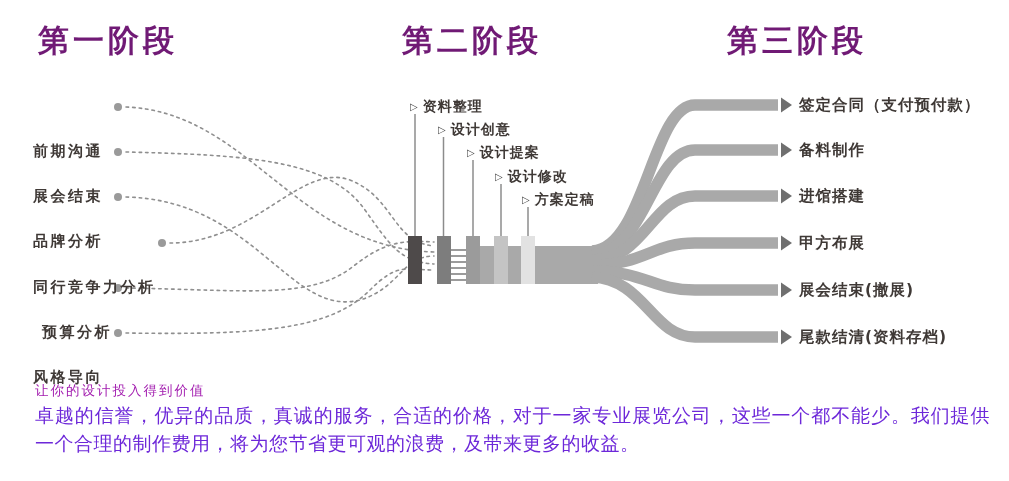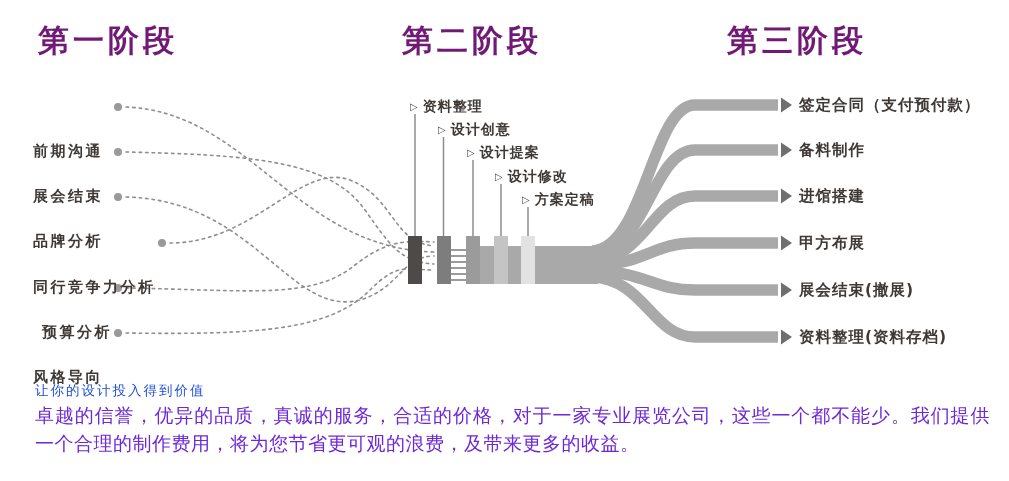--- a/index.html
+++ b/index.html
@@ -17,21 +17,21 @@
     letter-spacing:4px;line-height:36px;white-space:nowrap;
   }
   .p1-row{height:20px;line-height:20px;white-space:nowrap;margin-top:44px;}
   .p1-label{font-size:15px;font-weight:700;color:#3f3936;letter-spacing:2.5px;}
   .p2-row{height:19px;line-height:19px;white-space:nowrap;display:flex;align-items:center;}
   .p2-tri{font-size:10px;color:#4a4a4a;margin-right:5px;line-height:19px;}
   .p2-label{font-size:14px;font-weight:700;color:#3f3936;letter-spacing:1px;}
   .p3-row{height:22px;line-height:22px;white-space:nowrap;}
   .p3-label{font-size:15.5px;font-weight:700;color:#3f3936;letter-spacing:1px;}
   .footer-headline{
-    font-size:13.5px;color:#1d4ed8;letter-spacing:2px;
+    font-size:13.5px;color:#a21caf;letter-spacing:2px;
     line-height:18px;white-space:nowrap;font-weight:500;
   }
   .footer-body{
     width:955px;font-size:19px;color:#6d28d9;letter-spacing:0.5px;
     line-height:28px;text-align:justify;font-weight:500;
   }
 </style>
 </head>
 <body>
 
@@ -133,18 +133,18 @@
   <div class="abs p2-row" style="left:522px;top:190px;">
       <span class="p2-tri">▷</span>
       <span class="p2-label">方案定稿</span>
     </div>
 
   <div class="abs p3-row" style="left:799px;top:94px;"><span class="p3-label">签定合同（支付预付款）</span></div>
   <div class="abs p3-row" style="left:799px;top:139px;"><span class="p3-label">备料制作</span></div>
   <div class="abs p3-row" style="left:799px;top:185px;"><span class="p3-label">进馆搭建</span></div>
   <div class="abs p3-row" style="left:799px;top:232px;"><span class="p3-label">甲方布展</span></div>
   <div class="abs p3-row" style="left:799px;top:279px;"><span class="p3-label">展会结束(撤展)</span></div>
-  <div class="abs p3-row" style="left:799px;top:326px;"><span class="p3-label">资料整理(资料存档)</span></div>
+  <div class="abs p3-row" style="left:799px;top:326px;"><span class="p3-label">尾款结清(资料存档)</span></div>
 
   <div class="abs footer-headline" style="left:35px;top:381px;">让你的设计投入得到价值</div>
   <div class="abs footer-body" style="left:35px;top:401px;">卓越的信誉，优异的品质，真诚的服务，合适的价格，对于一家专业展览公司，这些一个都不能少。我们提供一个合理的制作费用，将为您节省更可观的浪费，及带来更多的收益。</div>
 
 </div>
 
 </body></html>

